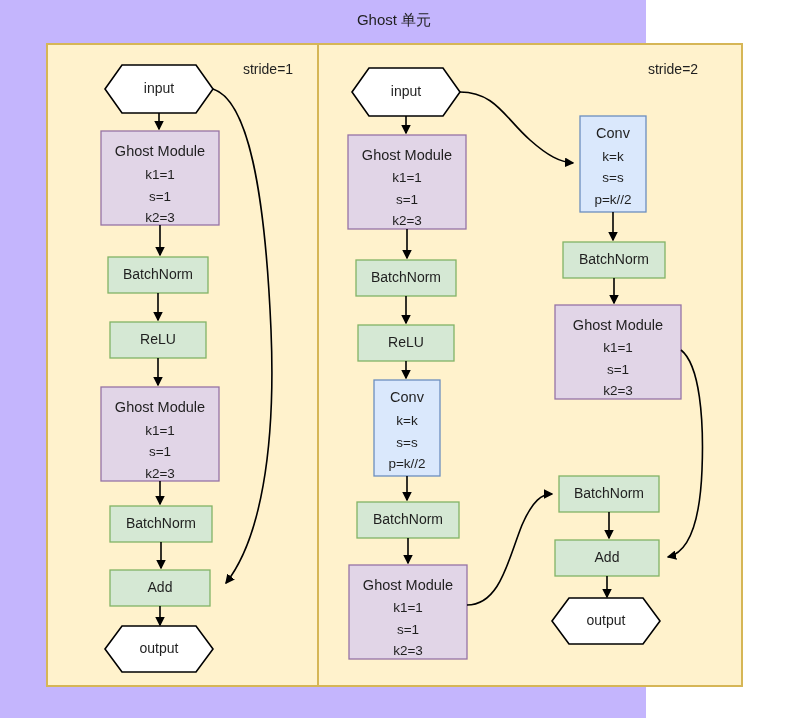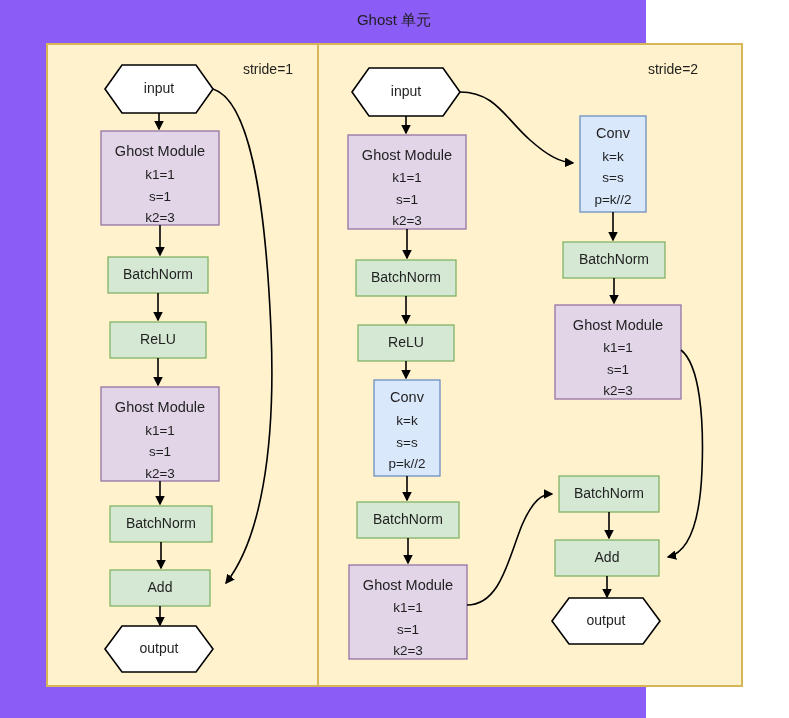--- a/index.html
+++ b/index.html
@@ -10,21 +10,21 @@
   body {
     width: 789px;
     height: 718px;
     font-family: "Liberation Sans", sans-serif;
     overflow: hidden;
   }
   #stage {
     position: relative;
     width: 646px;
     height: 718px;
-    background: #8b5cf6;
+    background: #c4b5fd;
     text-align: right;
   }
   #diagram {
     position: absolute;
     left: 0;
     top: 0;
   }
   .node-text {
     font-family: "Liberation Sans", sans-serif;
     font-size: 14px;

